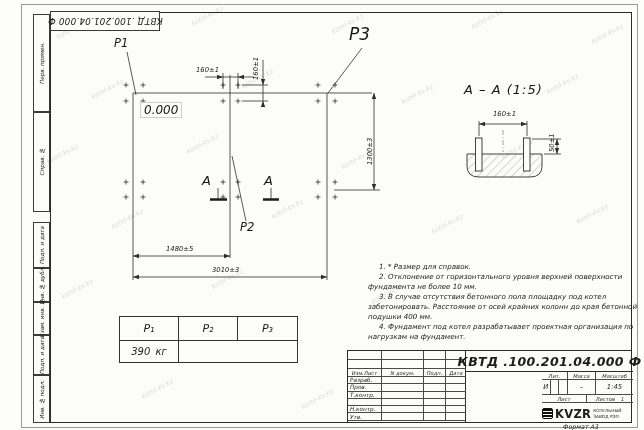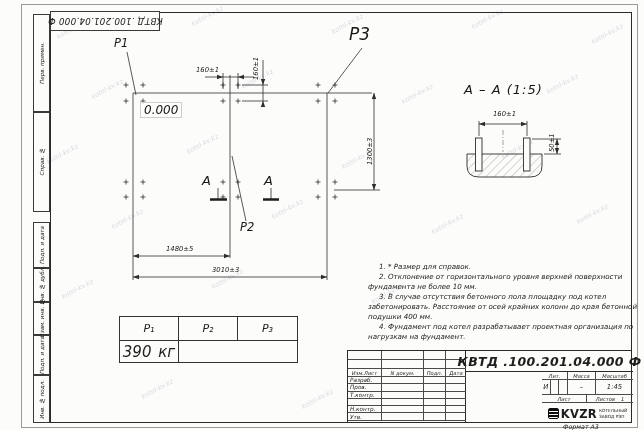--- a/index.html
+++ b/index.html
@@ -27,21 +27,21 @@
   .vrot{transform:rotate(-90deg);transform-origin:left top;}
   .elev{border:0.8px solid #cfcfca;background:rgba(255,255,255,.65);padding:0 3px;}
   
   .load-table{position:absolute;left:119px;top:316px;border:1.2px solid #333;
               display:grid;grid-template-columns:59px 59px 59px;grid-template-rows:24px 21px;}
   .load-table .cell{border-right:0.8px solid #333;border-bottom:0.8px solid #333;display:flex;
                     align-items:center;justify-content:center;font-style:italic;}
   .load-table .cell:nth-child(3n){border-right:none;}
   .load-table .cell:nth-child(n+4){border-bottom:none;}
   .lt-h{font-size:11px;}
-  .lt-v{font-size:15px;word-spacing:2px;}
+  .lt-v{font-size:10px;word-spacing:2px;}
   
   .notes{position:absolute;left:368px;top:262px;width:281px;font-size:7.1px;line-height:1.42;
          font-style:italic;color:#1a1a1a;}
   .notes div{text-indent:11px;}
   
   .tb{position:absolute;left:347px;top:350px;width:285px;height:73px;border:1.5px solid #2a2a2a;background:#fcfcfa;}
   .tb-left{position:absolute;left:0;top:0;width:118px;height:100%;border-right:1.1px solid #2a2a2a;
            display:grid;grid-template-columns:34px 42px 22px 20px;grid-template-rows:9px 9px 8px repeat(6,7.3px);}
   .tb-left .c{border-right:0.6px solid #4a4a4a;border-bottom:0.6px solid #4a4a4a;font-size:5.2px;
               font-style:italic;display:flex;align-items:center;justify-content:center;overflow:hidden;}
@@ -53,21 +53,21 @@
   .tb-name{position:absolute;left:118px;top:21px;width:76px;height:52px;border-right:1.1px solid #2a2a2a;
            display:flex;flex-direction:column;align-items:center;justify-content:center;text-align:center;}
   .tb-title{font-size:8.2px;font-style:italic;line-height:1.2;}
   .tb-sub{font-size:4.9px;font-style:italic;line-height:1.25;margin-top:2px;}
   .tb-right{position:absolute;left:194px;top:21px;width:91px;height:52px;}
   .tbr-row{position:absolute;left:0;display:flex;width:100%;}
   .tbr-cell{border-right:0.6px solid #4a4a4a;border-bottom:0.6px solid #4a4a4a;display:flex;
             align-items:center;justify-content:center;font-style:italic;overflow:hidden;}
   .f52{font-size:5.2px;} .f68{font-size:6.8px;}
   .logo-row{position:absolute;left:0;top:31px;width:100%;height:21px;display:flex;align-items:center;
-            justify-content:center;gap:2px;}
+            justify-content:flex-start;gap:2px;}
   .kvzr-icon{width:11px;height:11px;border-radius:2px;border:1px solid #0d0d0d;
              background:repeating-linear-gradient(180deg,#0d0d0d 0 1.6px,#fcfcfa 1.6px 3.2px);}
   .kvzr-text{font-size:11.5px;font-weight:bold;letter-spacing:.3px;font-family:"DejaVu Sans",sans-serif;}
   .kvzr-cap{font-size:4.3px;line-height:1.25;text-align:left;}
   .format{position:absolute;left:563px;top:423px;font-size:6.3px;font-style:italic;}
   svg{position:absolute;left:0;top:0;pointer-events:none;}
 </style>
 </head>
 <body>
 

